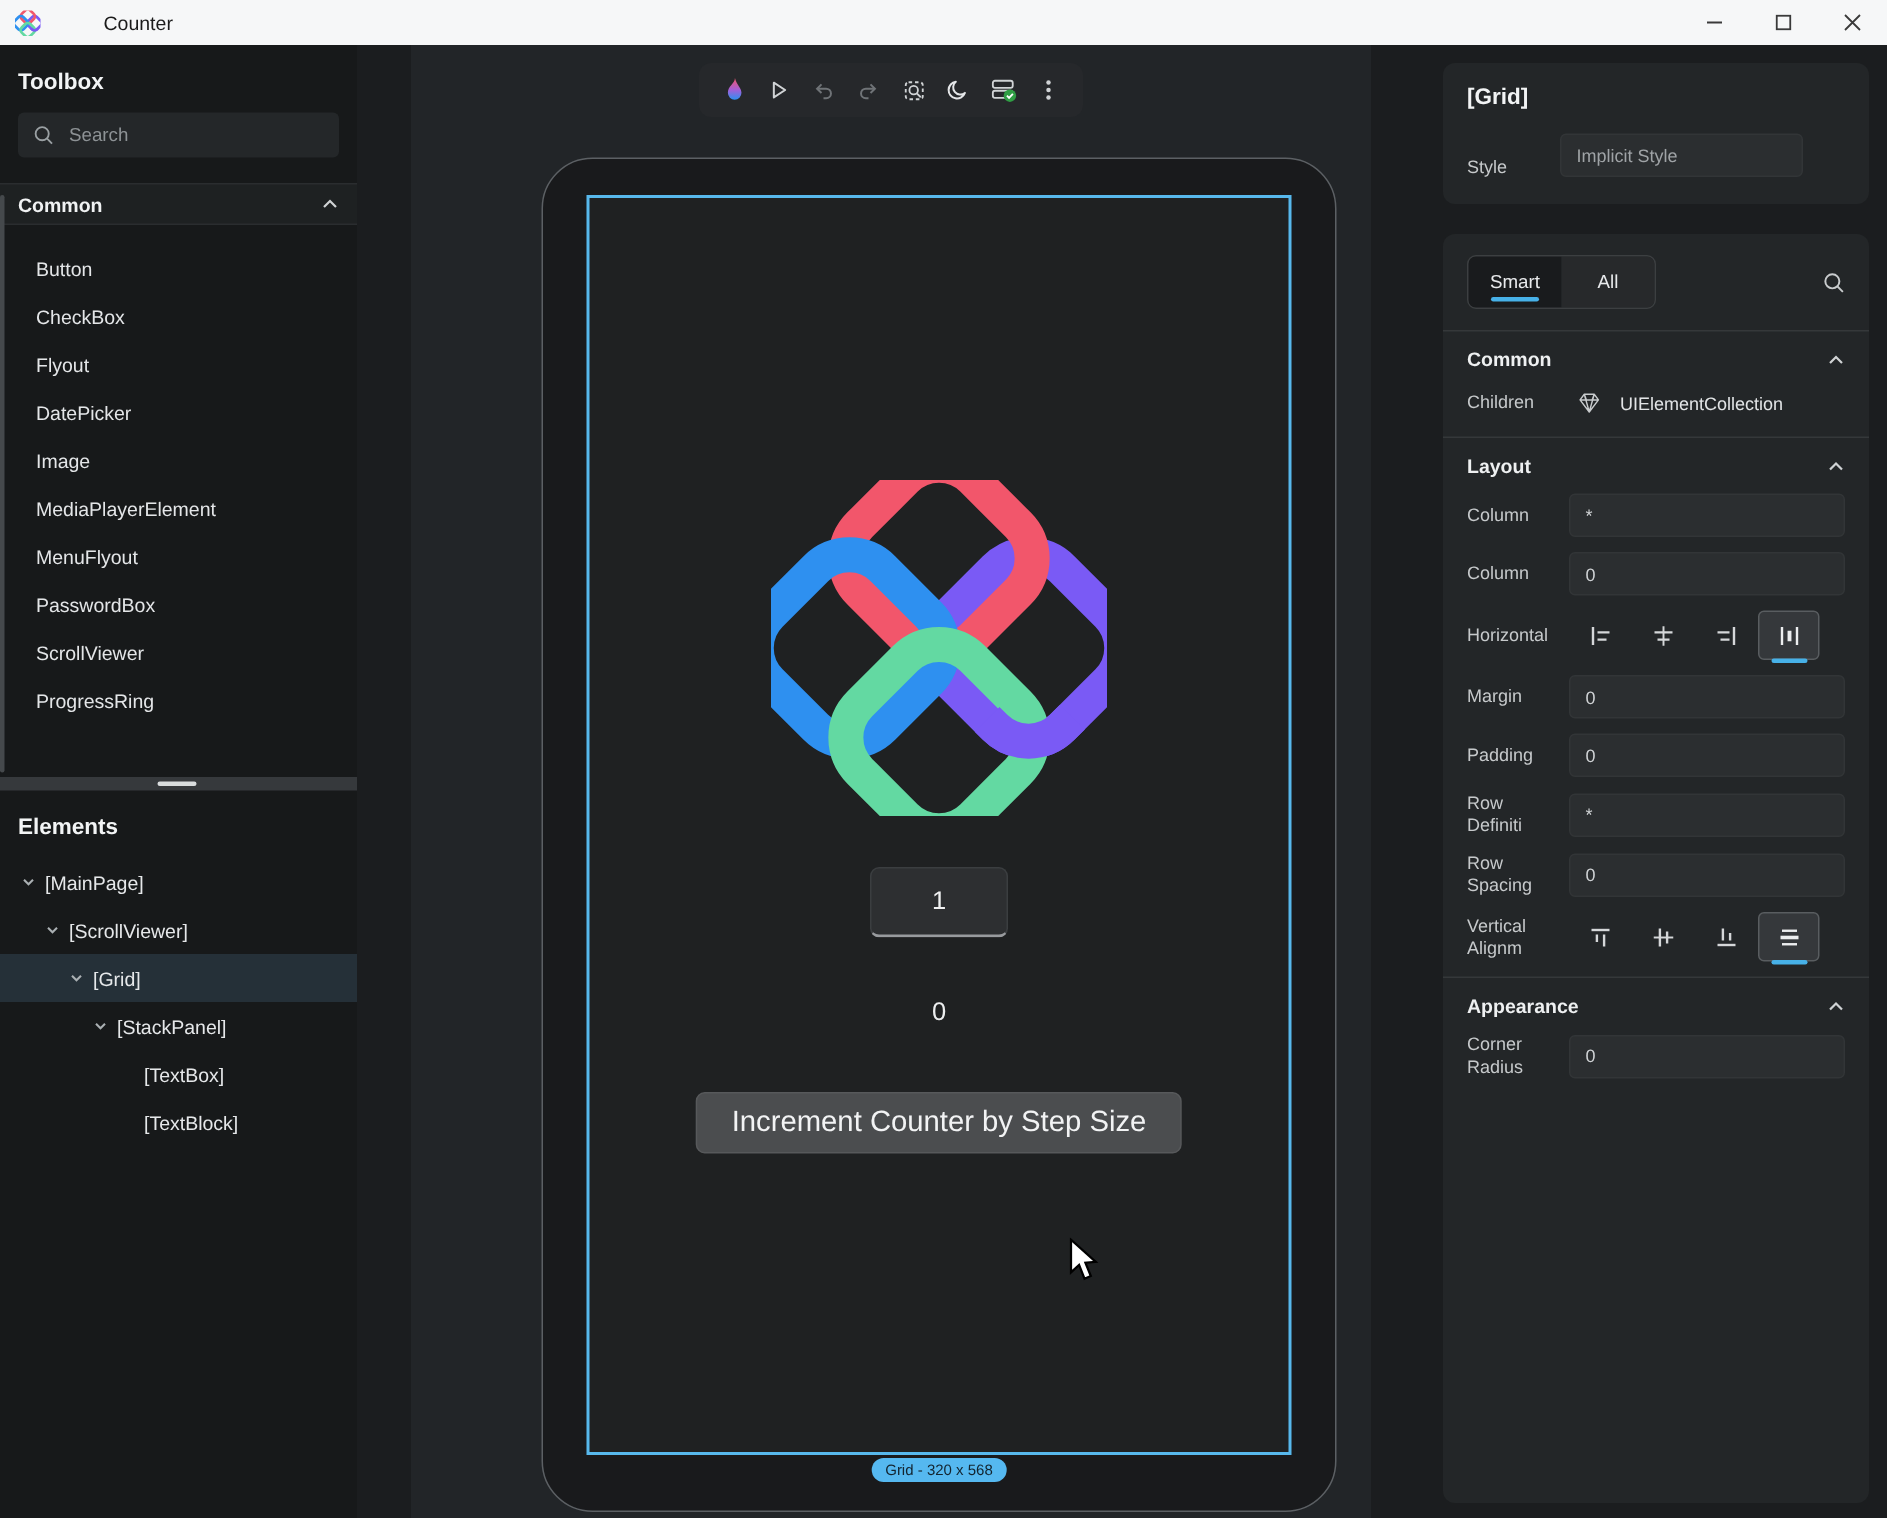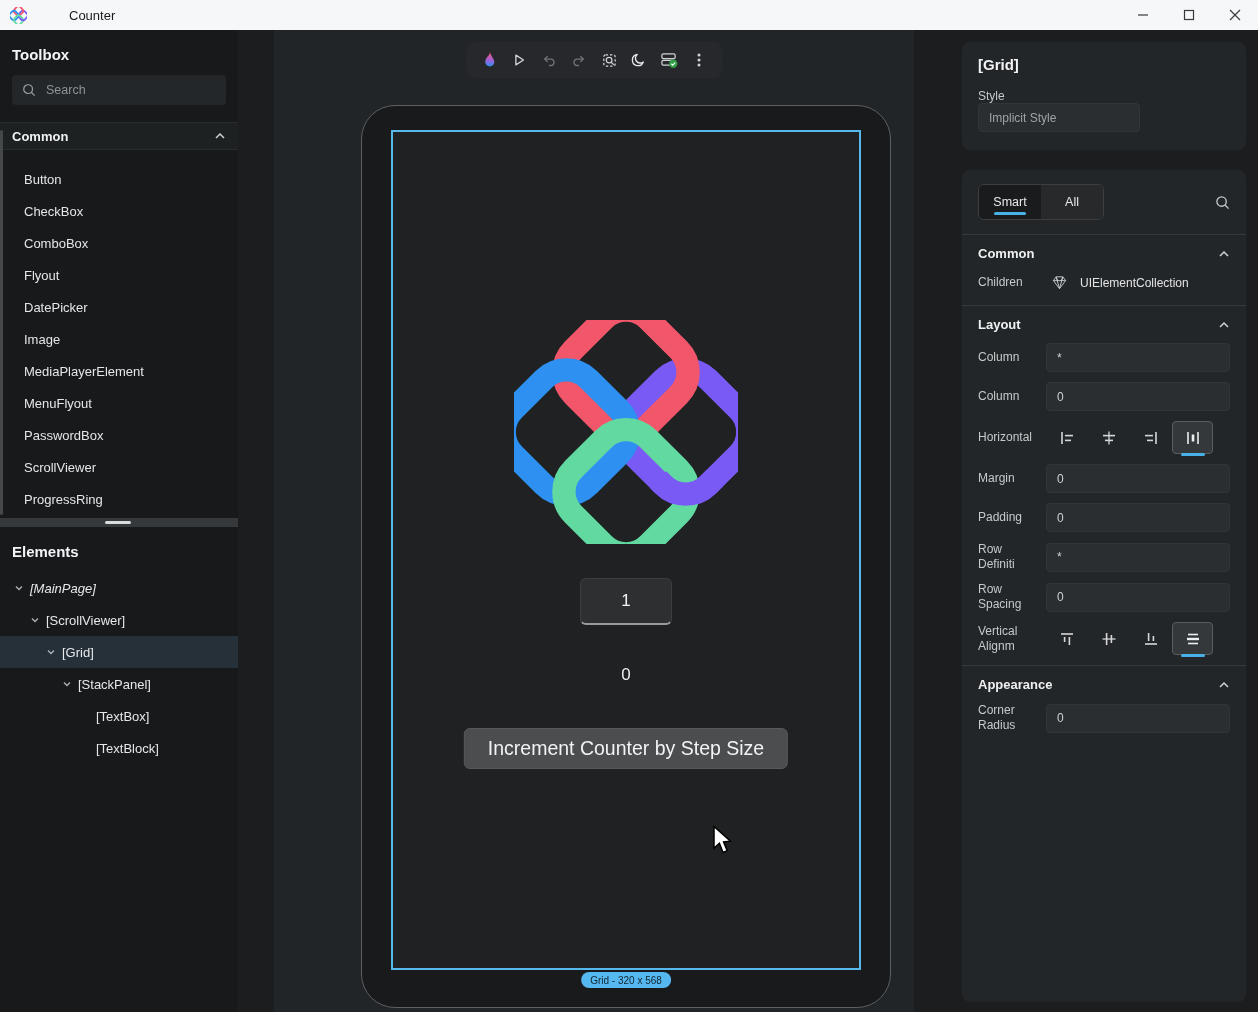--- a/index.html
+++ b/index.html
@@ -34,21 +34,21 @@
   .side-scrollbar { position:absolute; left:0; top:100px; width:3px; height:385px; background:#45494c; border-radius:2px; }
 
   .splitter { height:9px; background:#36393c; position:relative; flex:none; }
   .splitter .handle { position:absolute; left:105px; top:3px; width:26px; height:3px; background:#d9dcdd; border-radius:2px; }
 
   .elements { flex:1; position:relative; }
   .tree { padding-top:12px; }
   .tree-row { height:32px; display:flex; align-items:center; font-size:13px; color:#e6e8ea; position:relative; }
   .tree-row .chev { display:flex; width:14px; justify-content:center; }
   .tree-row.selected { background:#253038; }
-  .d0 { padding-left:12px;font-style:italic; } .d1 { padding-left:28px; } .d2 { padding-left:44px; } .d3 { padding-left:60px; }
+  .d0 { padding-left:12px; } .d1 { padding-left:28px; } .d2 { padding-left:44px; } .d3 { padding-left:60px; }
   .d4 { padding-left:92px; }
   .tree-row .t-lbl { margin-left:4px; }
 
   
   .canvas { flex:1; background:#222528; position:relative; overflow:hidden; }
   .cv-toolbar { position:absolute; top:12px; left:50%; transform:translateX(-50%);
     background:#26282b; border-radius:8px; height:36px; display:flex; align-items:center; padding:0 8px; }
   .cv-tool { width:30px; height:30px; display:flex; align-items:center; justify-content:center; border-radius:4px; }
 
   .device { position:absolute; left:87px; top:75px; width:530px; height:903px;
@@ -66,21 +66,21 @@
     color:#f2f3f4; font-size:19.5px; }
   .size-badge { position:absolute; left:50%; transform:translateX(-50%); top:866px;
     background:#55b8f0; color:#13242f; font-size:10px; padding:2.5px 9px; border-radius:9px; white-space:nowrap; }
   .cursor { position:absolute; left:438px; top:795px; }
 
   
   .inspector { width:308px; flex:none; background:#1b1d1f; padding:12px 12px 10px 12px; display:flex; flex-direction:column; }
   .card { background:#232628; border-radius:8px; }
   .card-head { padding:14px 16px 18px 16px; }
   .card-head .obj-title { font-size:15px; font-weight:bold; color:#f2f4f5; }
-  .style-row { display:flex; align-items:flex-start; margin-top:16px;flex-direction:column; }
+  .style-row { display:flex; align-items:flex-end; margin-top:16px; }
   .style-row .lab { width:62px; font-size:12px; color:#c6c9cb; }
   .inp { background:#2b2e30; border:1px solid #323537; border-radius:4px; height:29px; color:#cfd2d4;
     font-size:12px; padding:0 10px; outline:none; font-family:inherit; }
   .style-inp { width:162px; color:#9fa3a6; }
 
   .card-body { margin-top:20px; flex:1; display:flex; flex-direction:column; padding:14px 0 0 0; }
   .tabs-row { display:flex; align-items:center; padding:0 16px 14px 16px; }
   .tab-group { display:flex; border:1px solid #3c3f41; border-radius:6px; overflow:hidden; }
   .tab { width:62px; height:34px; display:flex; align-items:center; justify-content:center;
     font-size:12.5px; color:#e8eaec; position:relative; }
@@ -166,21 +166,20 @@
       </div>
       <div class="group-header">
         <span class="lbl">Common</span>
         <svg class="chev" width="12" height="12" viewBox="0 0 12 12">
           <polyline points="2,8 6,4 10,8" fill="none" stroke="#cfd2d4" stroke-width="1.5"></polyline>
         </svg>
       </div>
       <div class="tb-list">
         <div class="tb-item">Button</div>
         <div class="tb-item">CheckBox</div>
-        <div class="tb-item">ComboBox</div>
         <div class="tb-item">Flyout</div>
         <div class="tb-item">DatePicker</div>
         <div class="tb-item">Image</div>
         <div class="tb-item">MediaPlayerElement</div>
         <div class="tb-item">MenuFlyout</div>
         <div class="tb-item">PasswordBox</div>
         <div class="tb-item">ScrollViewer</div>
         <div class="tb-item">ProgressRing</div>
       </div>
       <div class="side-scrollbar"></div>

